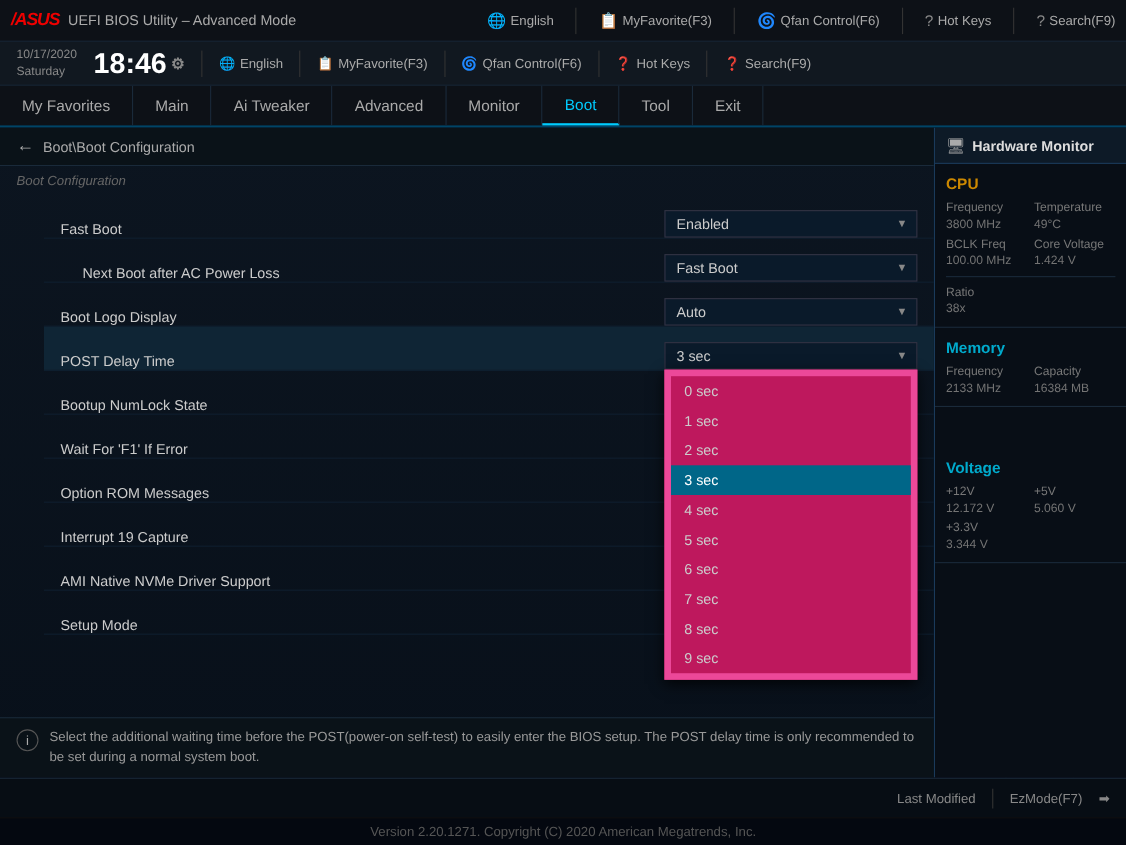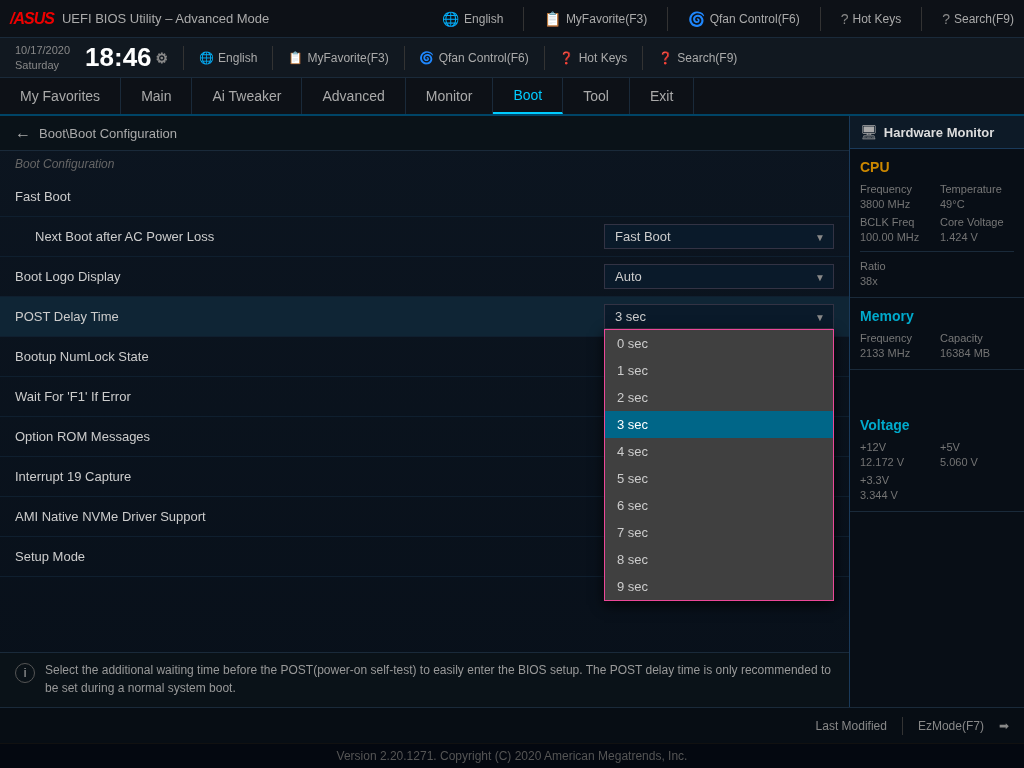--- a/index.html
+++ b/index.html
@@ -186,25 +186,26 @@
       font-style: italic;
     }
 
     .settings-list {
       flex: 1;
       overflow: hidden;
     }
 
     .setting-row {
       display: flex;
-      align-items: center;
+      align-items: flex-end;
       padding: 0 15px;
       height: 40px;
       border-bottom: 1px solid #0f1f2f;
       position: relative;
+      margin-left: 40px;
     }
     .setting-row.highlighted { background: #0f2535; }
 
     .setting-label {
       flex: 1;
       font-size: 13px;
       color: #ccc;
     }
 
     .setting-label.indented { padding-left: 20px; }
@@ -239,22 +240,22 @@
     .dropdown-container {
       position: relative;
       padding-left: 36px;
     }
 
     .dropdown-menu {
       position: absolute;
       top: 100%;
       right: 0;
       width: 230px;
-      background: #404040;
-      border: 1px solid #ec4899;
+      background: #be185d;
+      border: 6px solid #ec4899;
       z-index: 100;
       box-shadow: 0 4px 12px rgba(0,0,0,0.8);
     }
 
     .dropdown-menu-item {
       padding: 6px 12px;
       font-size: 13px;
       color: #ccc;
       cursor: pointer;
     }
@@ -485,20 +486,23 @@
         <span class="breadcrumb-back">←</span>
         <span class="breadcrumb-text">Boot\Boot Configuration</span>
       </div>
 
       <div class="section-label">Boot Configuration</div>
 
       <div class="settings-list">
 
         <div class="setting-row">
           <div class="setting-label">Fast Boot</div>
+          <div class="setting-control">
+            <button class="dropdown-btn">Enabled</button>
+          </div>
         </div>
 
         <div class="setting-row">
           <div class="setting-label indented">Next Boot after AC Power Loss</div>
           <div class="setting-control">
             <button class="dropdown-btn">Fast Boot</button>
           </div>
         </div>
 
         <div class="setting-row">

